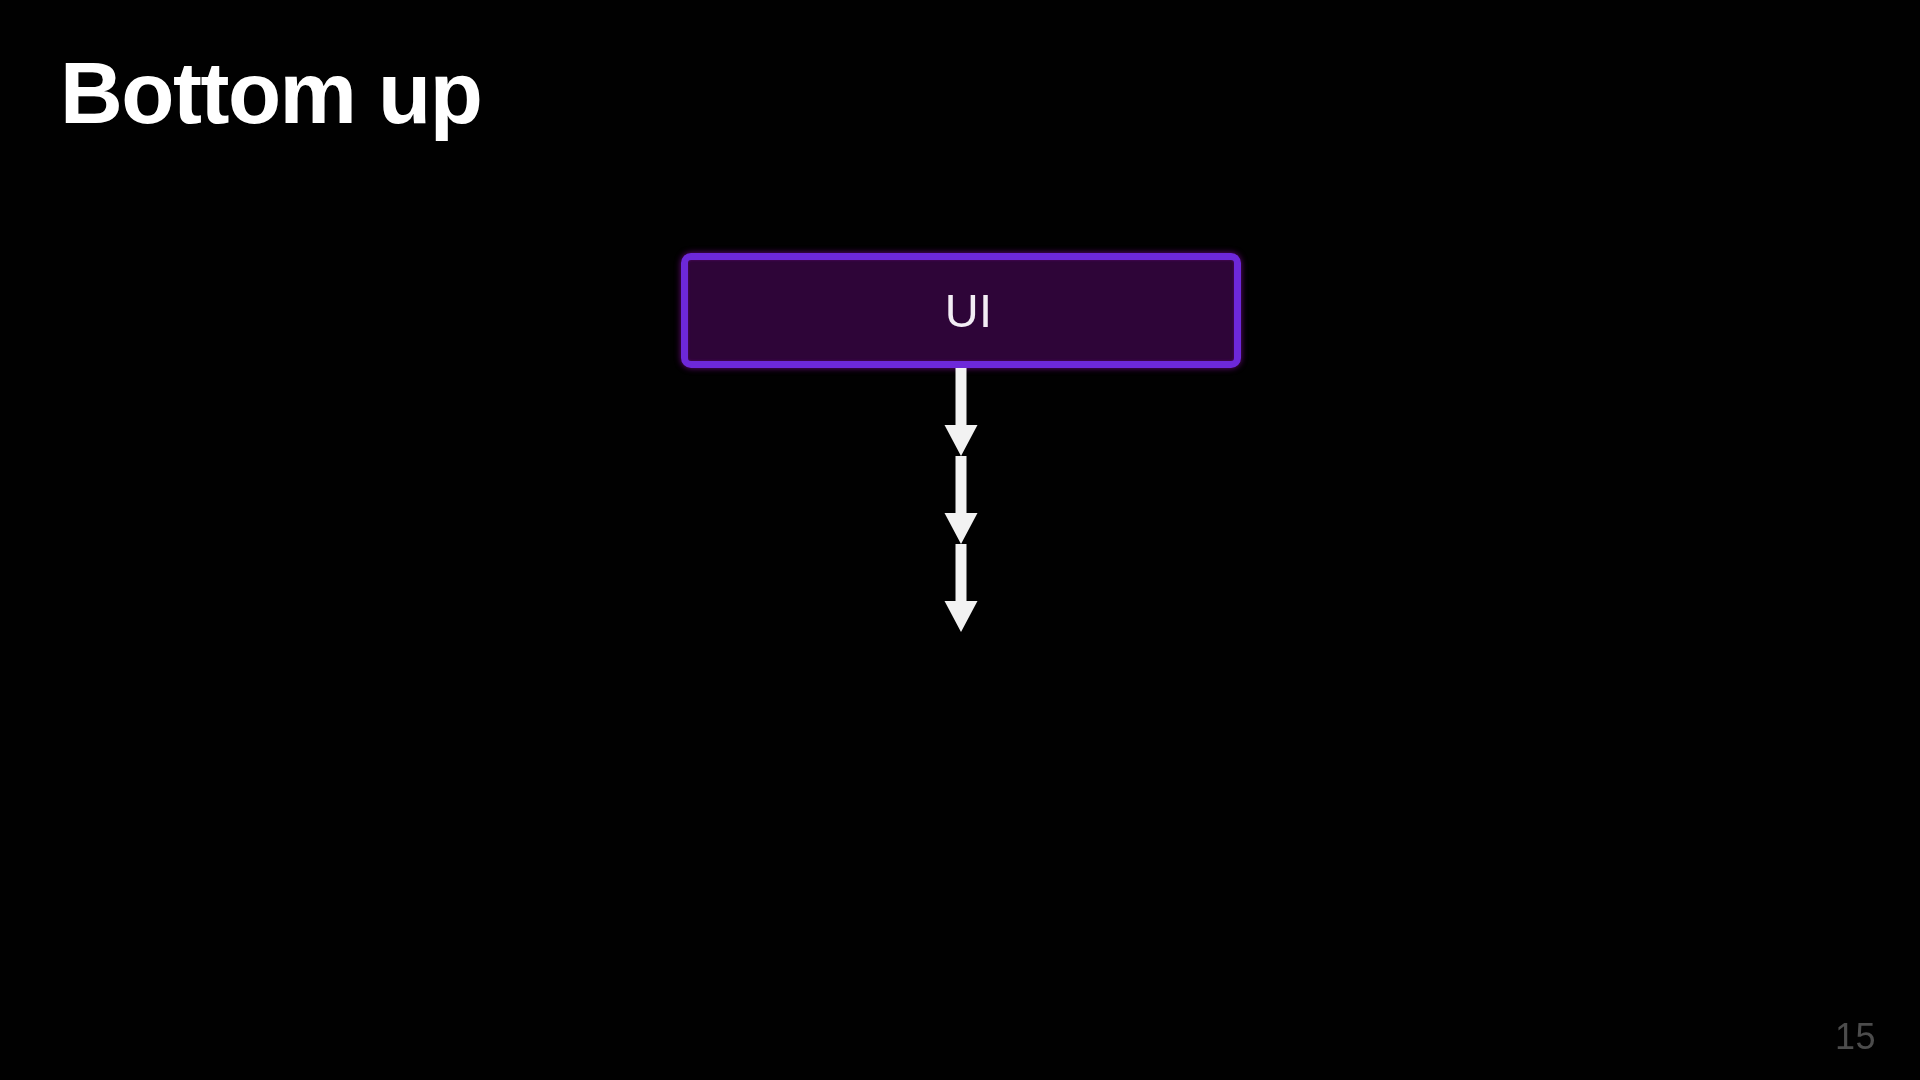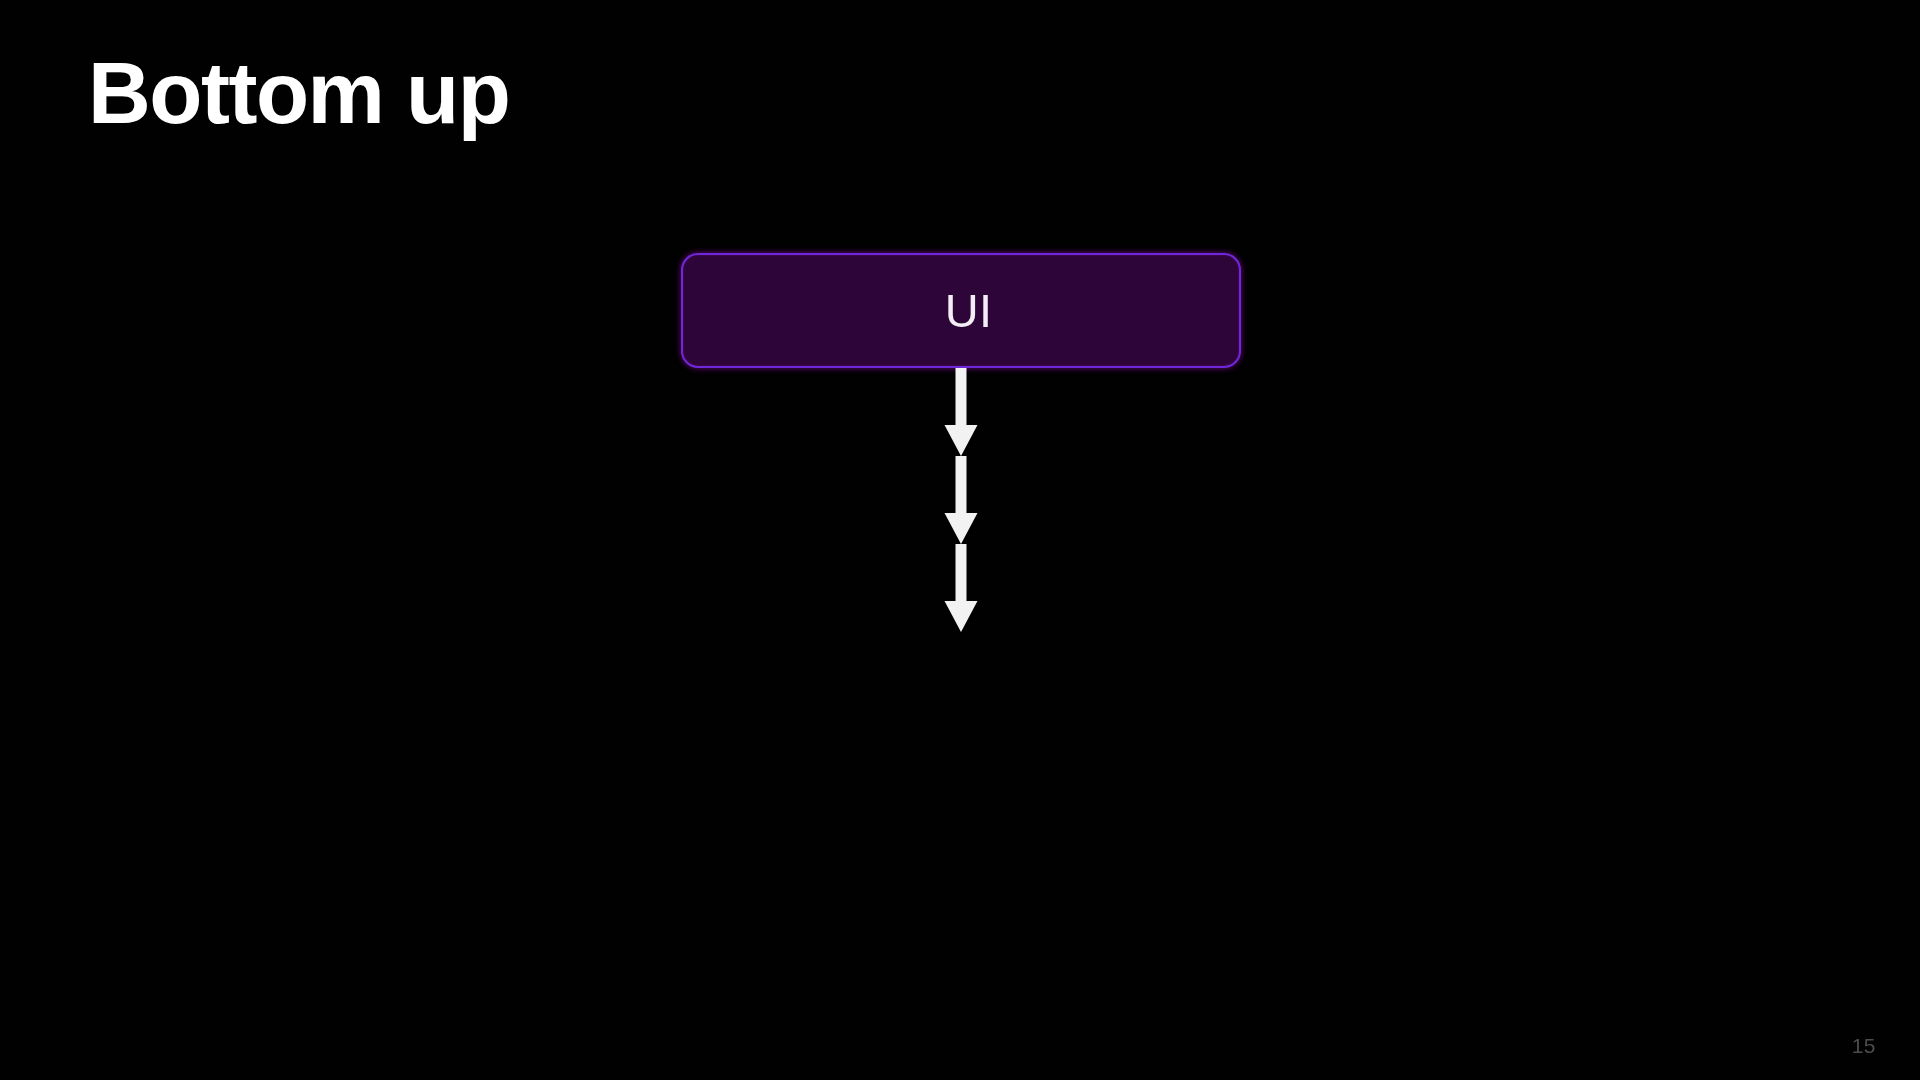--- a/index.html
+++ b/index.html
@@ -17,21 +17,21 @@
 
   #slide {
     position: absolute;
     inset: 0;
     background: #010101;
   }
 
   
   #slide-title {
     position: absolute;
-    left: 88px;
+    left: 60px;
     top: 44px;
     font-size: 87px;
     font-weight: 700;
     color: #ffffff;
     letter-spacing: -1.5px;
     line-height: 1.12;
     white-space: nowrap;
   }
 
   
@@ -45,22 +45,22 @@
   .layer-row {
     position: relative;
   }
 
   .layer-box {
     position: relative;
     box-sizing: border-box;
     width: 560px;
     height: 115px;
     background: #2e0538;
-    border: 2px solid #6d28d9;
-    border-radius: 17px;
+    border: 7px solid #6d28d9;
+    border-radius: 10px;
     display: flex;
     align-items: center;
     justify-content: center;
     box-shadow: 0 0 6px rgba(194, 19, 232, 0.55),
                 inset 0 0 3px rgba(194, 19, 232, 0.25);
     padding-left: 15px;
   }
 
   .layer-label {
     font-size: 47px;
@@ -81,21 +81,21 @@
   }
   .connector svg {
     display: block;
   }
 
   
   #page-number {
     position: absolute;
     right: 44px;
     bottom: 22px;
-    font-size: 21px;
+    font-size: 36px;
     font-weight: 400;
     color: #4c4c4c;
     letter-spacing: 0.5px;
   }
 </style>
 </head>
 <body>
 
 <div id="slide">
 

